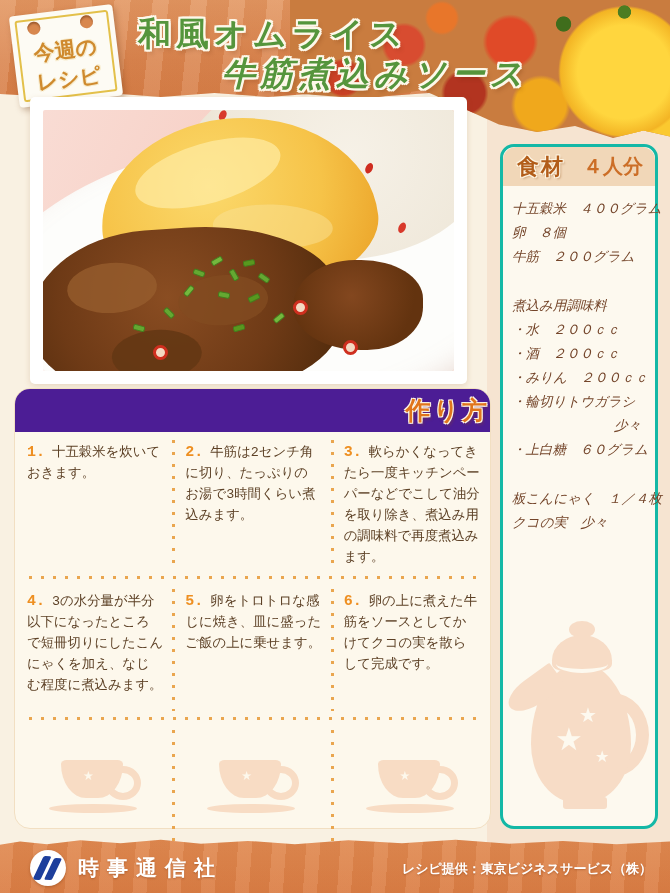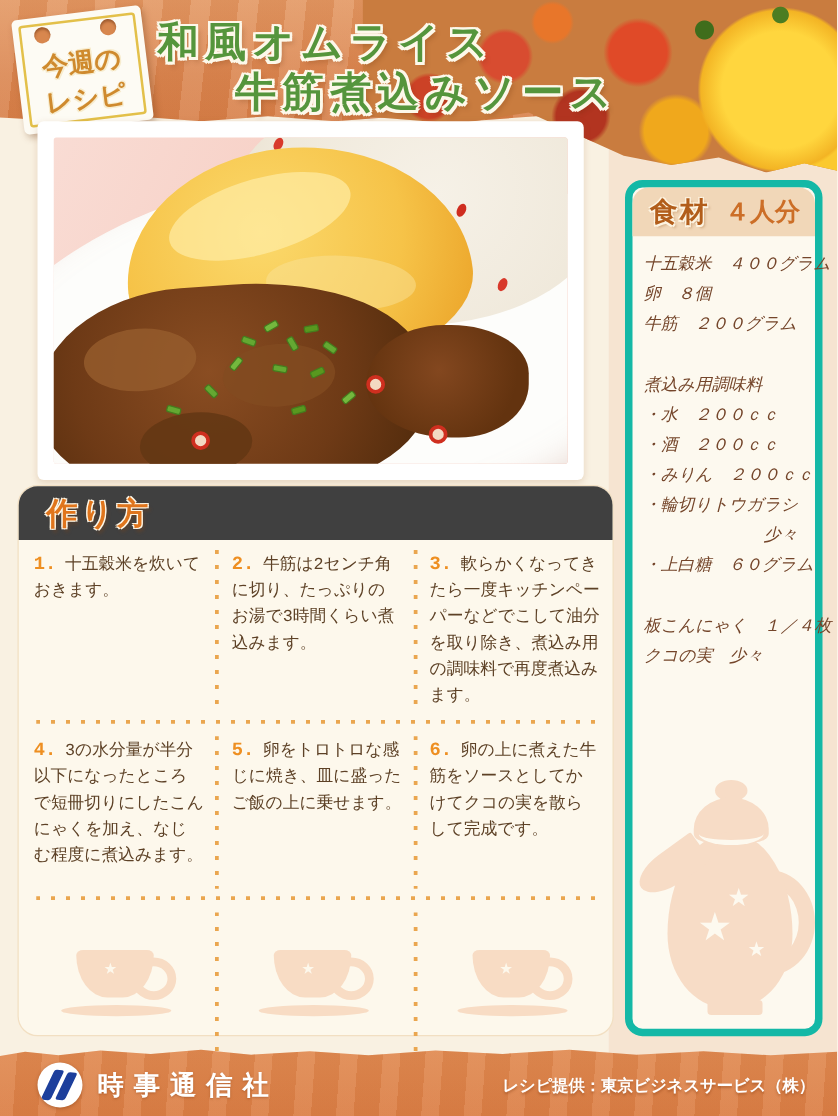--- a/index.html
+++ b/index.html
@@ -35,25 +35,25 @@
     transform:rotate(-7deg);border-radius:4px;box-shadow:2px 3px 6px rgba(110,55,15,.35);}
   .badge::before{content:"";position:absolute;inset:5px;border:2px solid #e3c04a;border-radius:3px;}
   .badge .hole{position:absolute;top:8px;width:13px;height:13px;border-radius:50%;
     background:#d8874e;box-shadow:inset 0 2px 2px rgba(90,40,10,.45);}
   .badge .hole.h1{left:17px;} .badge .hole.h2{left:70px;}
   .badge-text{position:absolute;left:0;right:0;top:26px;text-align:center;
     font-size:21px;font-weight:bold;line-height:29px;color:#cf8a2e;
     text-shadow:1px 1px 0 #f7ecce,-1px 1px 0 #f7ecce,1px -1px 0 #f7ecce;}
 
   
-  .title{position:absolute;left:126px;top:14px;}
+  .title{position:absolute;left:138px;top:14px;}
   .title div{font-size:33px;font-weight:bold;color:#55953c;letter-spacing:5px;line-height:40px;
     text-shadow:-2px 0 0 #fdf8ea,2px 0 0 #fdf8ea,0 -2px 0 #fdf8ea,0 2px 0 #fdf8ea,
       -2px -2px 0 #fdf8ea,2px -2px 0 #fdf8ea,-2px 2px 0 #fdf8ea,2px 2px 0 #fdf8ea,3px 4px 4px rgba(90,40,0,.25);}
-  .title .t2{margin-left:62px;}
+  .title .t2{margin-left:84px;font-style:italic;}
 
   
   .photo-frame{position:absolute;left:30px;top:97px;width:437px;height:287px;background:#fff;
     border-radius:5px;box-shadow:0 2px 6px rgba(150,90,40,.18);}
   .photo{position:absolute;inset:13px;overflow:hidden;border-radius:2px;
     background:linear-gradient(115deg,#f9dcd4,#f6ccc1 55%,#efa995);}
   .plate{position:absolute;left:-70px;top:26px;width:580px;height:310px;border-radius:50%;
     transform:rotate(-8deg);background:#fdfdfb;box-shadow:inset 0 -18px 28px rgba(195,150,135,.35);}
   .rice{position:absolute;right:-30px;top:-40px;width:300px;height:190px;border-radius:50%;
     background:radial-gradient(circle at 55% 45%,#f6f1e7,#efe8da 70%,#e7ddcb);}
@@ -89,21 +89,21 @@
   .sc:nth-of-type(10){left:230px;top:205px;transform:rotate(-40deg);background:#74b83e;}
   .sc:nth-of-type(11){left:90px;top:215px;transform:rotate(15deg);}
   .sc:nth-of-type(12){left:190px;top:215px;transform:rotate(-15deg);background:#58981f;}
   .chili{position:absolute;width:9px;height:9px;border-radius:50%;border:3px solid #cf2f1f;background:#f3d9c2;}
   .chili:nth-of-type(13){left:110px;top:235px;}
   .chili:nth-of-type(14){left:250px;top:190px;}
   .chili:nth-of-type(15){left:300px;top:230px;}
 
   
   .panel{position:absolute;left:500px;top:144px;width:158px;height:685px;background:#fdf9ef;
-    border:6px solid #14b8a6;border-radius:14px;box-sizing:border-box;}
+    border:3px solid #14b8a6;border-radius:14px;box-sizing:border-box;}
   .panel-head{display:flex;align-items:center;height:39px;background:#f1d7b8;
     border-radius:13px 13px 0 0;padding:0 12px 0 14px;}
   .panel-title{font-size:22px;font-weight:bold;color:#b25d1a;letter-spacing:2px;
     text-shadow:1px 1px 0 #fdf4e2,-1px 1px 0 #fdf4e2,1px -1px 0 #fdf4e2,-1px -1px 0 #fdf4e2,2px 2px 2px rgba(140,70,10,.3);}
   .panel-serv{margin-left:auto;font-size:20px;font-weight:bold;color:#cc6e27;}
   .ing-list{padding:10px 8px 0 9px;font-size:13.5px;color:#74452a;line-height:24px;font-style:italic;}
   .ing-line{white-space:nowrap;}
   .ing-right{text-align:right;padding-right:6px;}
   .ing-gap{height:25px;}
 
@@ -120,21 +120,21 @@
   .tp-spout{left:-8px;top:62px;width:58px;height:28px;border-radius:60% 5% 10% 70%;transform:rotate(-36deg);}
   .tp-base{left:50px;top:182px;width:44px;height:12px;border-radius:3px;}
   .tp-star{position:absolute;color:#fdf9ef;}
   .tp-s1{left:66px;top:88px;font-size:20px;}
   .tp-s2{left:42px;top:106px;font-size:31px;}
   .tp-s3{left:82px;top:132px;font-size:16px;}
 
   
   .steps-box{position:absolute;left:14px;top:388px;width:477px;height:441px;background:#fdf8ec;
     border:1px solid #f2dfc2;border-radius:16px;box-sizing:border-box;}
-  .steps-head{height:43px;background:#404040;border-radius:15px 15px 0 0;display:flex;align-items:center;}
+  .steps-head{height:43px;background:#4c1d95;border-radius:15px 15px 0 0;display:flex;align-items:center;justify-content:flex-end;}
   .steps-title{font-size:25px;font-weight:bold;color:#e0751c;letter-spacing:3px;padding-left:22px;
     text-shadow:1px 1px 0 #fdf6e6,-1px 1px 0 #fdf6e6,1px -1px 0 #fdf6e6,-1px -1px 0 #fdf6e6,2px 3px 3px rgba(150,70,10,.3);}
   .steps-row{display:grid;grid-template-columns:1fr 1fr 1fr;}
   .cell{position:relative;padding:10px 10px 6px 12px;min-height:122px;font-family:Liberation Mono, monospace;}
   .row2 .cell{min-height:118px;}
   .cell + .cell::before{content:"";position:absolute;left:-1px;top:8px;bottom:4px;width:3px;
     background:repeating-linear-gradient(180deg,#eaa64f 0 3px,transparent 3px 12px);}
   .step-num{font-size:15px;font-weight:bold;color:#ee8f21;margin-right:7px;}
   .step-text{font-size:13.4px;color:#5d4126;line-height:21px;}
   .h-dots{height:3px;margin:2px 14px;

